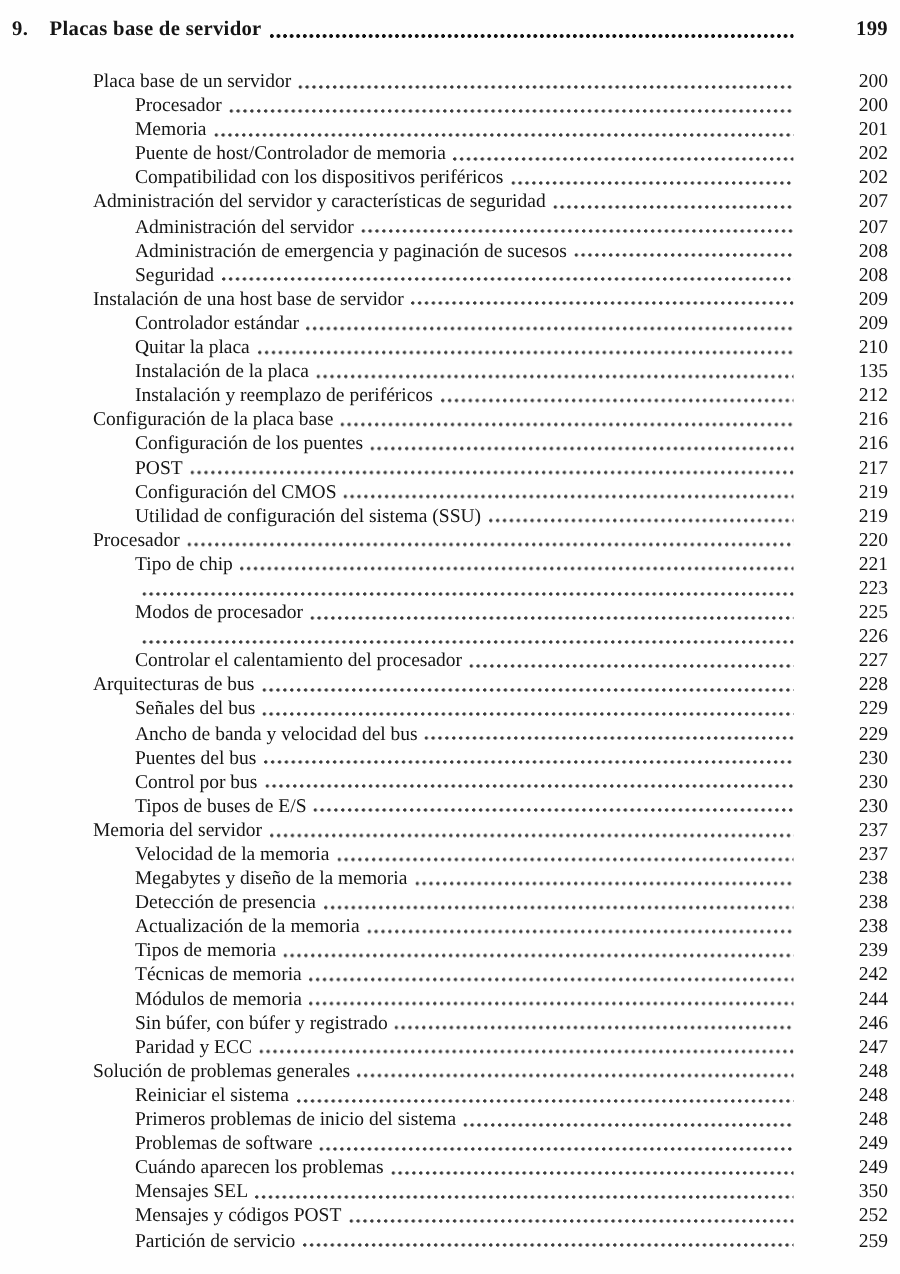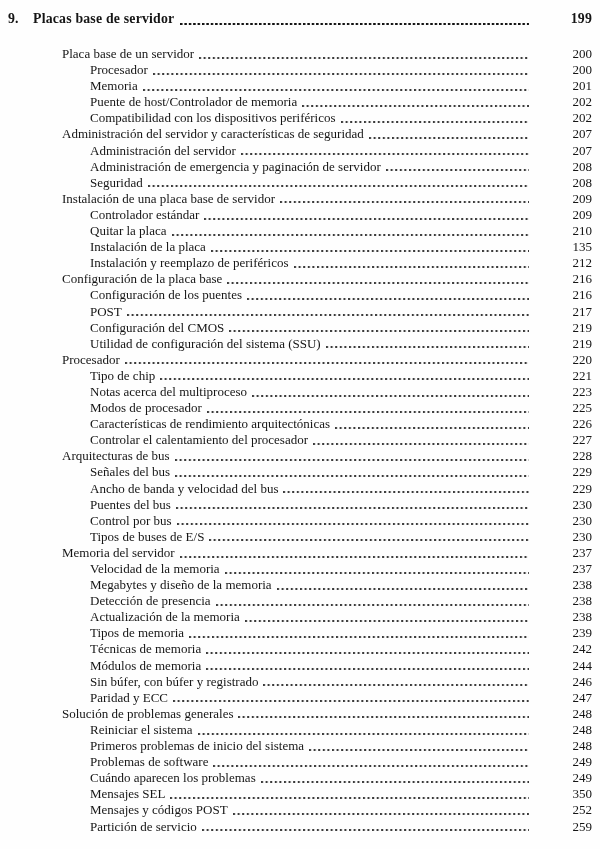--- a/index.html
+++ b/index.html
@@ -119,31 +119,31 @@
     <span class="label">Administración del servidor y características de seguridad</span>
     <span class="leader"></span>
     <span class="pagenum">207</span>
   </div>
       <div class="row lvl2">
     <span class="label">Administración del servidor</span>
     <span class="leader"></span>
     <span class="pagenum">207</span>
   </div>
       <div class="row lvl2">
-    <span class="label">Administración de emergencia y paginación de servidor</span>
+    <span class="label">Administración de emergencia y paginación de sucesos</span>
     <span class="leader"></span>
     <span class="pagenum">208</span>
   </div>
       <div class="row lvl2">
     <span class="label">Seguridad</span>
     <span class="leader"></span>
     <span class="pagenum">208</span>
   </div>
       <div class="row lvl1">
-    <span class="label">Instalación de una placa base de servidor</span>
+    <span class="label">Instalación de una host base de servidor</span>
     <span class="leader"></span>
     <span class="pagenum">209</span>
   </div>
       <div class="row lvl2">
     <span class="label">Controlador estándar</span>
     <span class="leader"></span>
     <span class="pagenum">209</span>
   </div>
       <div class="row lvl2">
     <span class="label">Quitar la placa</span>
@@ -189,31 +189,29 @@
     <span class="label">Procesador</span>
     <span class="leader"></span>
     <span class="pagenum">220</span>
   </div>
       <div class="row lvl2">
     <span class="label">Tipo de chip</span>
     <span class="leader"></span>
     <span class="pagenum">221</span>
   </div>
       <div class="row lvl2">
-    <span class="label">Notas acerca del multiproceso</span>
     <span class="leader"></span>
     <span class="pagenum">223</span>
   </div>
       <div class="row lvl2">
     <span class="label">Modos de procesador</span>
     <span class="leader"></span>
     <span class="pagenum">225</span>
   </div>
       <div class="row lvl2">
-    <span class="label">Características de rendimiento arquitectónicas</span>
     <span class="leader"></span>
     <span class="pagenum">226</span>
   </div>
       <div class="row lvl2">
     <span class="label">Controlar el calentamiento del procesador</span>
     <span class="leader"></span>
     <span class="pagenum">227</span>
   </div>
       <div class="row lvl1">
     <span class="label">Arquitecturas de bus</span>

